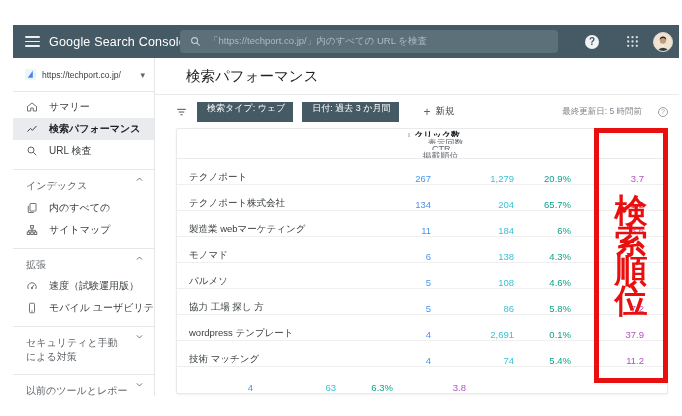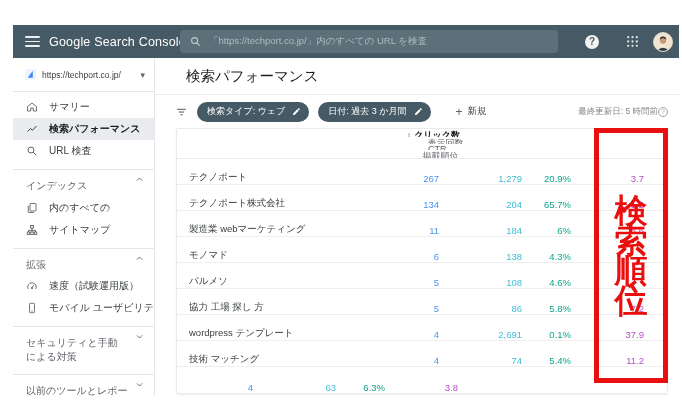--- a/index.html
+++ b/index.html
@@ -43,42 +43,42 @@
   .sec-h .lbl { flex:1; line-height:1.35; padding:4px 0; }
   .sec-h .chev { margin-left:4px; color:#5f6368; display:flex; }
 
   
   .main { flex:1; position:relative; background:#fff; min-width:0; }
   .main-header { height:37px; display:flex; align-items:center; padding-left:31px;
                  border-bottom:1px solid #e9eaec; }
   .main-title { font-size:14.5px; color:#202124; }
   .content { position:relative; height:301px; }
   .filter-row { height:33px; display:flex; align-items:center; padding:0 11px 0 20px; gap:9px; }
-  .chip { height:20px; background:#455a64; border-radius:10px; color:#fff; font-size:9px;
-          display:flex; align-items:center; padding:0 8px 0 10px; gap:7px; cursor:pointer; white-space:nowrap; }
+  .chip { height:20px; background:#455a64; border-radius:0; color:#fff; font-size:9px;
+          display:flex; align-items:center; padding:0 8px 0 10px; gap:7px; cursor:pointer; white-space:nowrap;flex-direction:column; }
   .newbtn { display:flex; align-items:center; gap:5px; font-size:9.5px; color:#3c4043;
             margin-left:16px; cursor:pointer; }
   .newbtn .plus { font-size:12px; color:#5f6368; }
-  .updated { margin-left:auto; display:flex; align-items:center; gap:0; font-size:8.5px; color:#80868b; }
+  .updated { margin-left:auto; display:flex; align-items:center; gap:16px; font-size:8.5px; color:#80868b; }
   .qcircle { width:10px; height:10px; border-radius:50%; border:1px solid #9aa0a6; color:#9aa0a6;
              font-size:7px; display:flex; align-items:center; justify-content:center; }
 
   
   .card { margin-left:21px; width:492px; background:#fff; border:1px solid #e9eaec; border-radius:2px;
           box-shadow:0 1px 2px rgba(60,64,67,.08); }
   .thead { height:30px; display:flex; align-items:center; border-bottom:1px solid #e9eaec;
            font-size:9px; color:#5f6368;flex-direction:column; }
   .trow { height:26px; display:flex; align-items:flex-end; border-bottom:1px solid #efefef;
           font-size:9.5px; cursor:pointer; }
   .trow:last-child { border-bottom:none; }
   .cell, .hcell { white-space:nowrap; overflow:hidden; }
   .cell-kw  { flex:1; padding-left:12px; color:#3c4043; text-align:left; }
   .cell-clicks { width:76px; text-align:right; color:#4a95f0; }
   .cell-impr   { width:83px; text-align:right; color:#3fc0d4; }
-  .cell-ctr    { width:49px; text-align:right; color:#0ca38c; }
+  .cell-ctr    { width:49px; text-align:right; color:#0ca38c;margin-left:8px; }
   .cell-pos    { width:73px; text-align:right; color:#b351c6; padding-right:0;padding-left:30px; }
   .thead .cell-clicks { color:#202124; font-weight:bold; }
   .thead .c { color:#5f6368; font-weight:normal; }
   .pad-r { width:23px; flex:none; }
   .sort-arrow { color:#202124; margin-right:3px; font-size:9px; }
 
   
   .anno { position:absolute; left:439px; top:33px; width:74px; height:255px;
           border:5px solid #e90f0f; z-index:5; display:flex; flex-direction:column;
           align-items:center; justify-content:center; pointer-events:none; }

